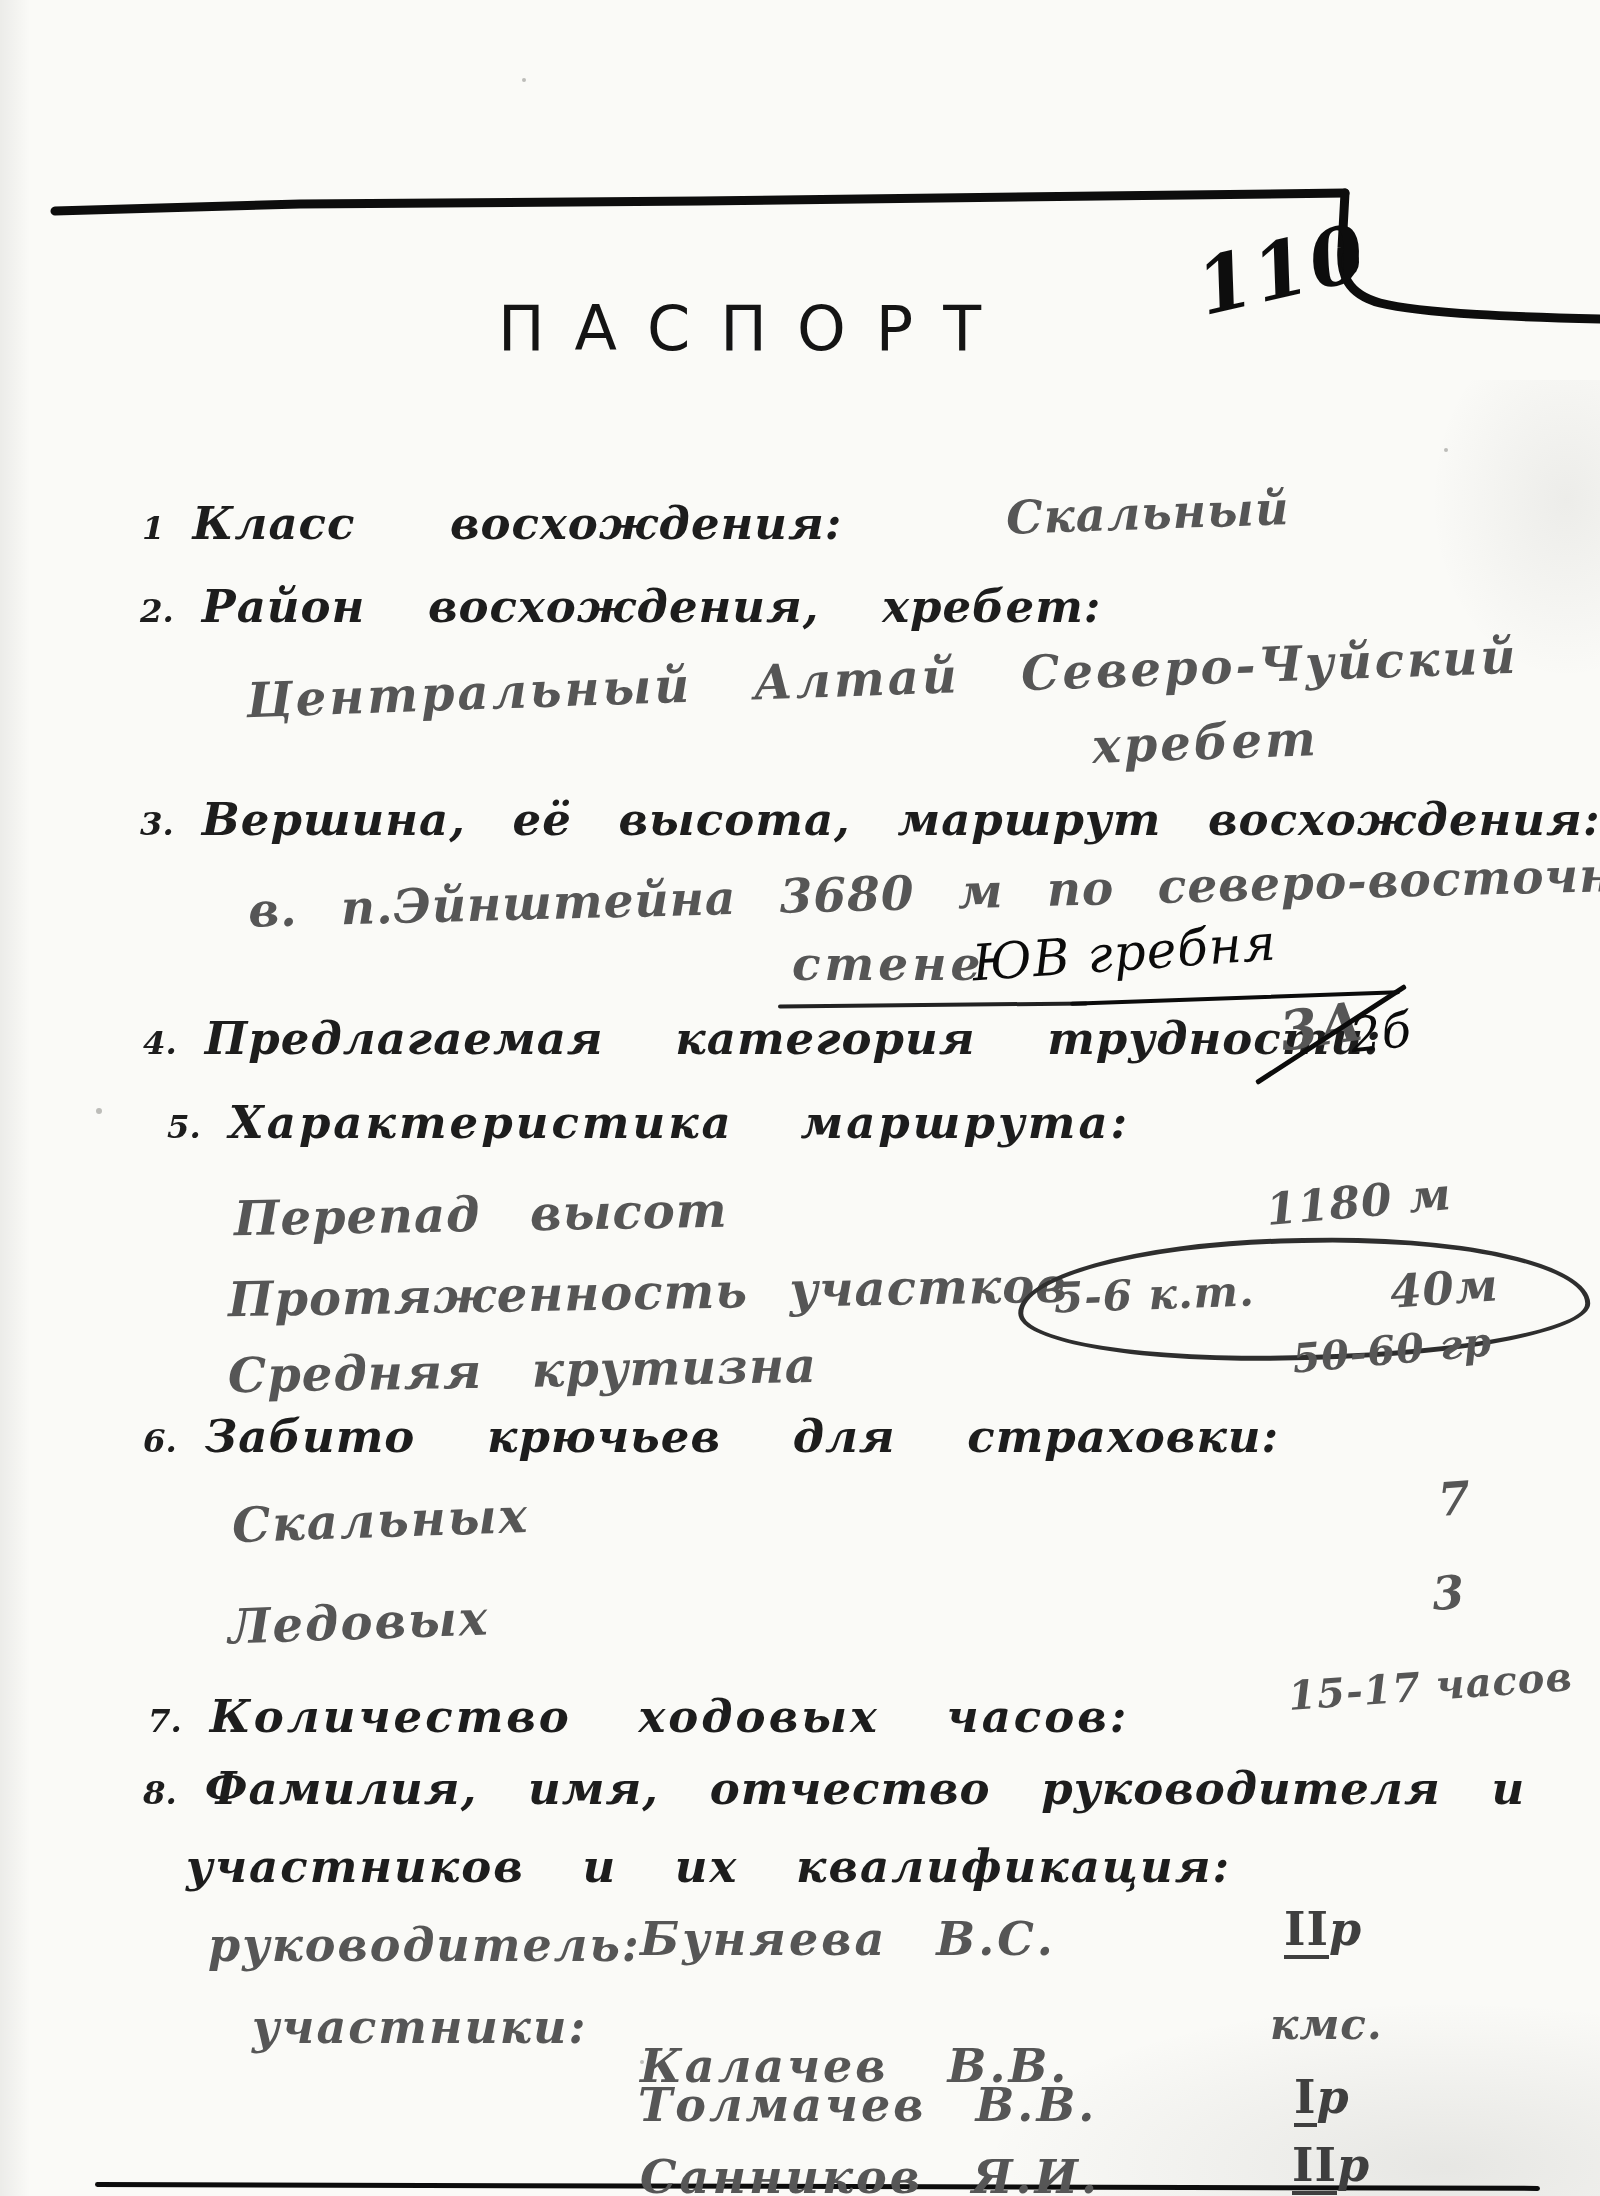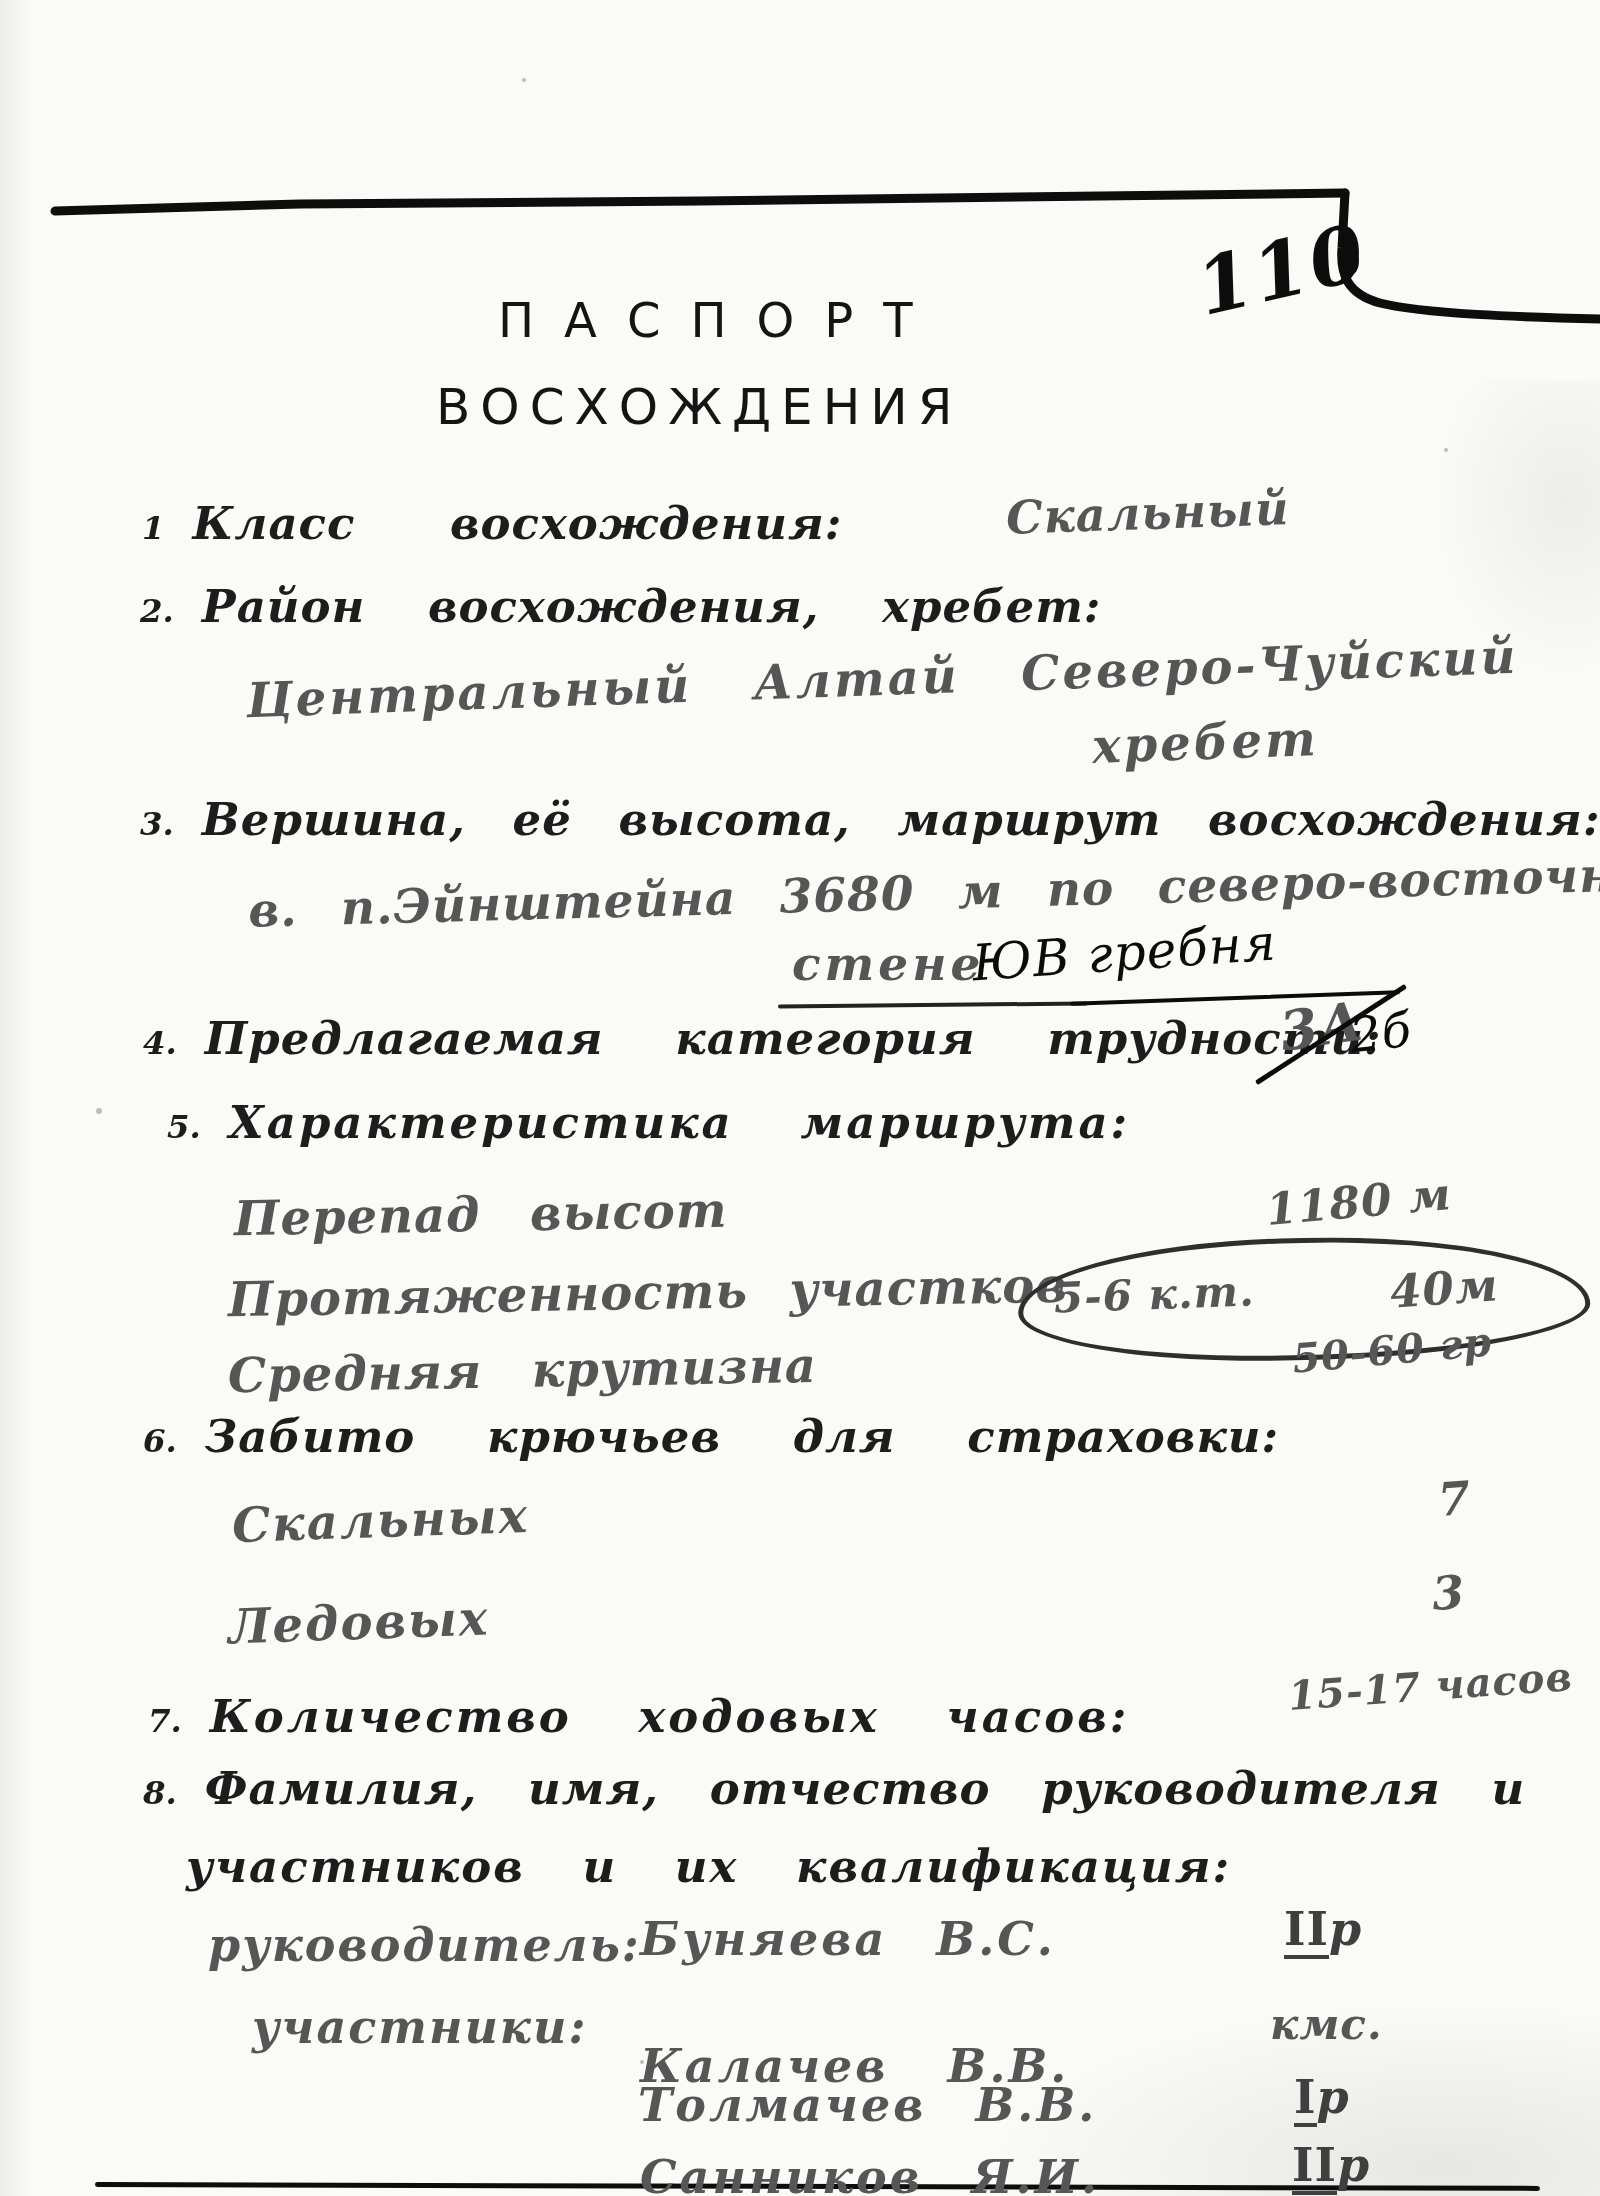--- a/index.html
+++ b/index.html
@@ -17,21 +17,21 @@
   .wash.br{left:980px;top:2000px;width:620px;height:196px;
     background:radial-gradient(ellipse at 75% 85%, rgba(60,60,55,0.10), rgba(0,0,0,0) 70%);}
   .wash.r{left:1430px;top:380px;width:170px;height:300px;
     background:radial-gradient(ellipse at 80% 40%, rgba(60,60,55,0.07), rgba(0,0,0,0) 70%);}
   .dot{position:absolute;width:4px;height:4px;border-radius:50%;background:#8a8a86;opacity:.55;}
 
   .artifact-line{position:absolute;background:#0d0d0d;border-radius:3px;}
 
   
   .title-line{position:absolute;font-family:"DejaVu Sans", sans-serif;color:#141414;white-space:nowrap;}
-  .title-1{left:498px;top:292px;font-size:48px;letter-spacing:30px;}
+  .title-1{left:498px;top:292px;font-size:62px;letter-spacing:30px;}
   .title-2{left:436px;top:378px;font-size:50px;letter-spacing:10px;}
 
   
   .hw{position:absolute;font-family:"DejaVu Serif", serif;font-style:italic;
       font-weight:700;color:#1d1d1d;white-space:nowrap;letter-spacing:1px;}
   .marker{color:#565656;}
   .thinpen{font-weight:400;color:#0b0b0b;}
   .num{font-size:0.72em;font-weight:700;margin-right:28px;letter-spacing:0;}
 
   .page-num{position:absolute;left:1196px;top:224px;font-size:78px;font-style:italic;
@@ -65,21 +65,20 @@
     <path d="M55,211 L300,204 L700,201 L1100,196 L1345,193" stroke="#0d0d0d" stroke-width="9" fill="none" stroke-linecap="round"></path>
     <path d="M1345,193 L1342,248 C1340,274 1347,294 1380,303 C1424,314 1520,317 1600,319" stroke="#0d0d0d" stroke-width="9" fill="none" stroke-linecap="round"></path>
     <ellipse cx="1350" cy="262" rx="9" ry="13" fill="#0d0d0d"></ellipse>
   </svg>
 
   <div class="artifact-line" style="left:95px;top:2184px;width:1445px;height:5px;transform:rotate(0.15deg);"></div>
 
   <div class="page-num">110</div>
 
   <div class="title-line title-1">ПАСПОРТ</div>
-  <div class="title-line title-2">ВОСХОЖДЕНИЯ</div>
 
   <div class="hw" style="left:142px;top:497px;font-size:45px;word-spacing:78px;">
     <span class="num">1</span><span>Класс восхождения:</span>
   </div>
   <div class="hw marker" style="left:1006px;top:486px;font-size:46px;transform:rotate(-2deg);">Скальный</div>
 
   <div class="hw" style="left:140px;top:580px;font-size:45px;word-spacing:46px;">
     <span class="num">2.</span><span>Район восхождения, хребет:</span>
   </div>
   <div class="hw marker" style="left:246px;top:650px;font-size:48px;word-spacing:42px;letter-spacing:3px;transform:rotate(-2deg);">Центральный Алтай Северо-Чуйский</div>

